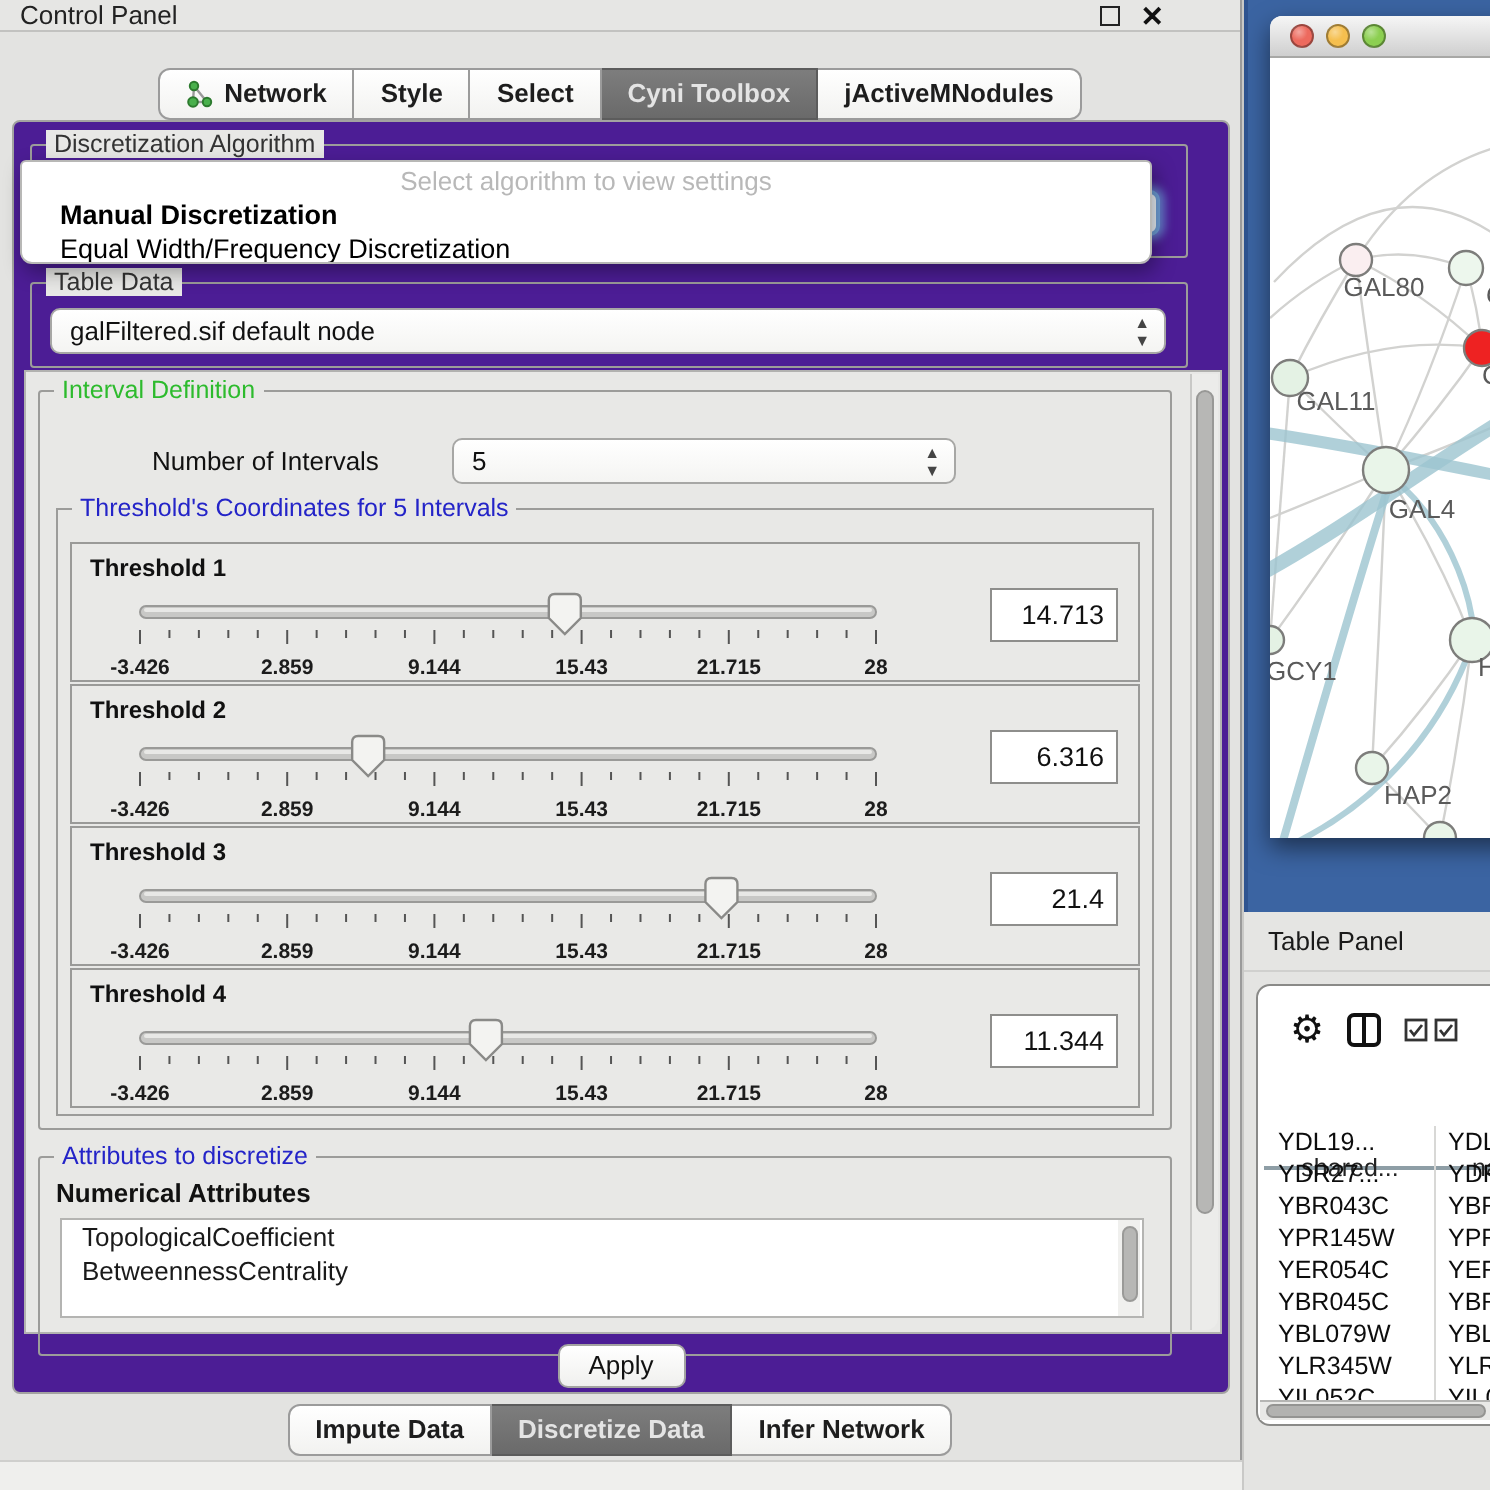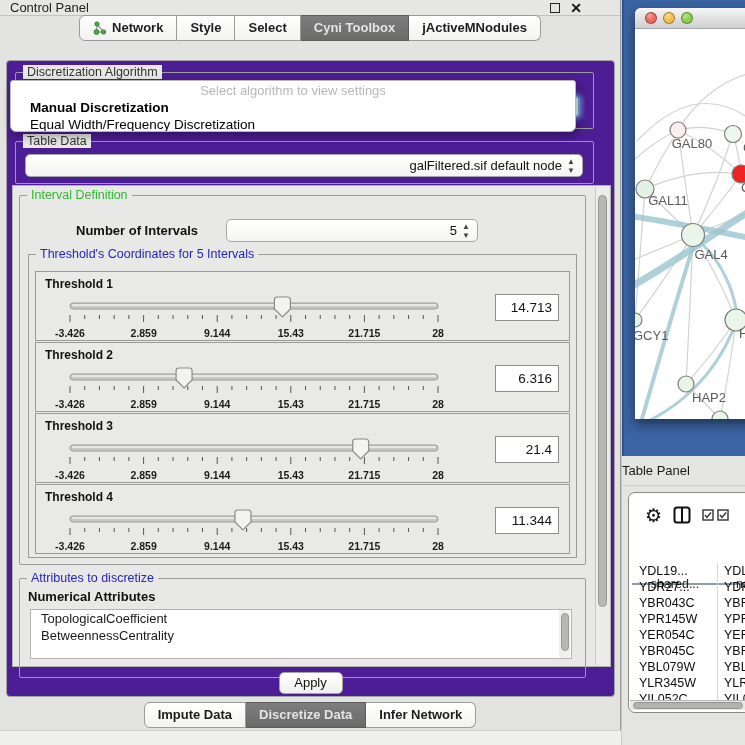--- a/index.html
+++ b/index.html
@@ -9,48 +9,48 @@
 
   
   .control-panel { position:absolute; left:0; top:0; width:621px; height:745px; background:#e3e3e1; border-right:1px solid #9a9a9a; }
   .cp-titlebar { position:absolute; left:0; top:0; width:100%; height:16px; background:#e6e6e4; border-bottom:1px solid #c2c2c0; display:flex; align-items:center; padding:4px 10px; font-size:13px; color:#222; }
   .cp-titlebar .title { flex:1; }
   .win-icons { display:flex; gap:10px; align-items:center; margin-right:28px; }
   .float-ic { width:10px; height:10px; border:1.5px solid #222; display:inline-block; }
   .close-ic { font-size:14px; font-weight:bold; color:#111; line-height:10px; }
 
   .seg-group { position:absolute; left:0; width:100%; display:flex; justify-content:center; }
-  .seg-group.top { top:15px; }
+  .seg-group.top { top:34px; }
   .seg-group.bottom { top:702px; }
   .seg { background:linear-gradient(#ffffff,#f2f2f0); border:1px solid #9b9b9b; border-left:none; padding:4px 13px 5px; font-size:13px; font-weight:600; color:#1d1d1d; display:flex; align-items:center; gap:5px; cursor:pointer; white-space:nowrap; }
   .seg:first-child { border-left:1px solid #9b9b9b; border-radius:6px 0 0 6px; }
   .seg:last-child { border-radius:0 6px 6px 0; }
   .seg.selected { background:linear-gradient(#7d7d7d,#6a6a6a); color:#e4e4e4; border-color:#5c5c5c; }
 
   .outer-panel { position:absolute; left:6px; top:60px; width:609px; height:637px; background:#4c1d95; border:1px solid #a3a3a1; border-radius:4px; }
   .group { position:absolute; border:1px solid #9c9c9a; border-radius:2px; }
   .group-label { position:absolute; top:-8px; left:7px; background:#e8e8e6; padding:0 4px; font-size:12.5px; }
   .lbl-dark  { color:#333; }
   .lbl-green { color:#2dbb2d; }
   .lbl-blue  { color:#2424c8; }
 
   .g-algo { left:8px; top:11px; width:579px; height:57px; }
   .combo-focus { position:absolute; right:13px; top:22px; width:17px; height:23px; border:2px solid #6f9fd8; border-radius:5px; background:#eef4fb; box-shadow:0 0 5px 2px rgba(110,160,225,.85); }
 
   .g-table { left:8px; top:80px; width:579px; height:43px; }
-  .combo { position:absolute; height:23px; background:linear-gradient(#ffffff,#f4f4f2); border:1px solid #a7a7a5; border-radius:5px; font-size:13px; color:#111; display:flex; align-items:center; padding:0 20px 0 9px; cursor:pointer;justify-content:flex-end; }
+  .combo { position:absolute; height:23px; background:linear-gradient(#ffffff,#f4f4f2); border:1px solid #a7a7a5; border-radius:5px; font-size:13px; color:#111; display:flex; align-items:center; padding:0 20px 0 9px; cursor:pointer; }
   .combo .arrows { position:absolute; right:7px; top:2px; display:flex; flex-direction:column; line-height:9px; font-size:8px; color:#444; }
   .c-tabledata { left:9px; top:12px; width:558px; }
 
   .scroll-region { position:absolute; left:5px; top:124px; width:599px; height:482px; border:1px solid #b2b2b0; background:#e8e8e6; }
   .v-scrollbar { position:absolute; right:1px; top:1px; width:14px; height:478px; background:#ececea; border-left:1px solid #c8c8c6; border-radius:0 0 6px 0; }
   .v-thumb { position:absolute; left:2px; top:8px; width:9px; height:412px; background:#b7b7b5; border:1px solid #989896; border-radius:5px; }
 
   .g-interval { left:6px; top:9px; width:567px; height:370px; }
-  .num-row-label { position:absolute; left:56px; top:27px; font-size:13px; font-weight:bold; color:#111; }
+  .num-row-label { position:absolute; left:56px; top:27px; font-size:13px; font-weight:normal; color:#111; }
   .c-intervals { left:206px; top:23px; width:252px; }
   .g-thresholds { position:absolute; left:8px; top:58px; width:549px; height:304px; border:1px solid #9c9c9a; }
 
   .thr-box { position:absolute; left:6px; width:535px; height:70px; border:1px solid #9a9a98; background:#e9e9e7; }
   .thr-label { position:absolute; left:9px; top:5px; font-size:12px; font-weight:bold; color:#111; }
   .thr-svg { position:absolute; left:26px; top:22px; overflow:visible; }
   .thr-value { position:absolute; right:10px; top:22px; width:64px; height:27px; background:#ffffff; border:1px solid #8e8e8c; font-size:13.5px; color:#111; text-align:right; padding:5px 6px 0 0; }
 
   .g-attrs { left:6px; top:392px; width:567px; height:100px; }
   .attr-title { position:absolute; left:8px; top:10px; font-size:13px; font-weight:bold; color:#111; }
@@ -70,21 +70,21 @@
   .popup-opt.bold { font-weight:bold; }
 
   
   .right-panel { position:absolute; left:622px; top:0; width:123px; height:745px; background:#e4e4e2; overflow:hidden; }
   .blue-area { position:absolute; left:0; top:0; width:123px; height:456px; background:#3b64a2; border-left:2px solid #2e5390; }
   .net-window { position:absolute; left:11px; top:8px; width:140px; height:411px; background:#ffffff; border-radius:6px 6px 0 0; box-shadow:0 5px 12px rgba(0,0,0,.5); }
   .net-titlebar { position:absolute; left:0; top:0; width:100%; height:21px; background:linear-gradient(#f6f6f6,#cfcfcf); border-bottom:1px solid #a8a8a6; border-radius:6px 6px 0 0; display:flex; align-items:center; gap:6px; padding-left:10px; }
   .tlight { width:12px; height:12px; border-radius:50%; border:1px solid rgba(0,0,0,.35); }
   .net-svg { position:absolute; left:0; top:21px; }
 
-  .tp-header { position:absolute; left:0; top:456px; width:123px; height:30px; background:#e5e5e3; border-bottom:1px solid #d0d0ce; display:flex; align-items:center; font-size:13px; color:#1a1a1a; }
+  .tp-header { position:absolute; left:0; top:456px; width:123px; height:30px; background:#e5e5e3; border-bottom:1px solid #d0d0ce; display:flex; align-items:center; padding-left:12px; font-size:13px; color:#1a1a1a; }
   .table-window { position:absolute; left:6px; top:492px; width:160px; height:221px; background:#ffffff; border:1px solid #8a8a88; border-radius:7px; }
   .t-toolbar { position:absolute; left:0; top:0; width:100%; height:44px; display:flex; align-items:center; gap:11px; padding-left:16px; }
   .gear { font-size:19px; color:#111; line-height:19px; cursor:pointer; }
   .chk-pair { display:flex; gap:3px; }
   .t-head { position:absolute; left:3px; top:44px; width:154px; height:26px; display:flex; }
   .t-hcell { background:#b9dbe7; border:1px solid #8e9ea6; font-size:12.5px; color:#222; display:flex; align-items:center; justify-content:center;margin-top:46px; }
   .t-hcell.c1 { width:86px; }
   .t-hcell.c2 { flex:1; justify-content:flex-start; padding-left:18px; border-left:none; }
   .t-rows { position:absolute; left:3px; top:70px; width:154px; height:137px; overflow:hidden; }
   .t-row { display:flex; height:16px; line-height:16px; font-size:12.5px; color:#0d0d0d; }

